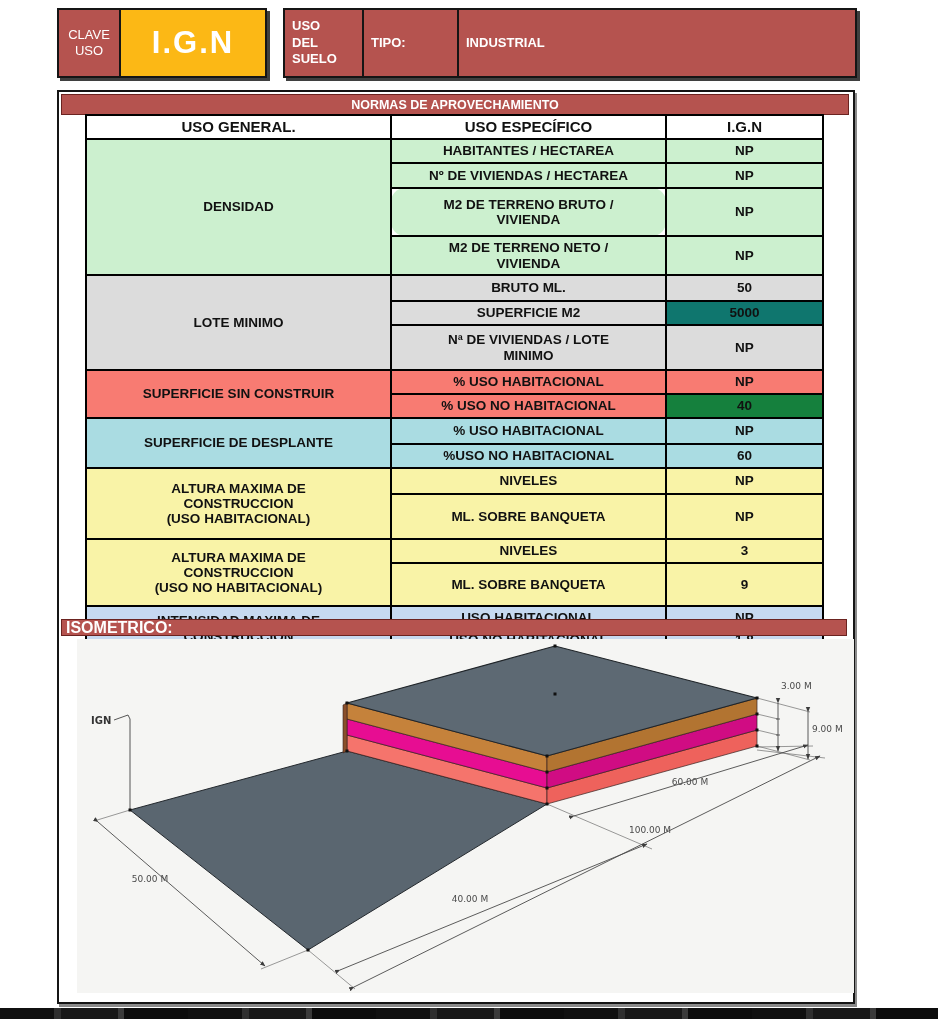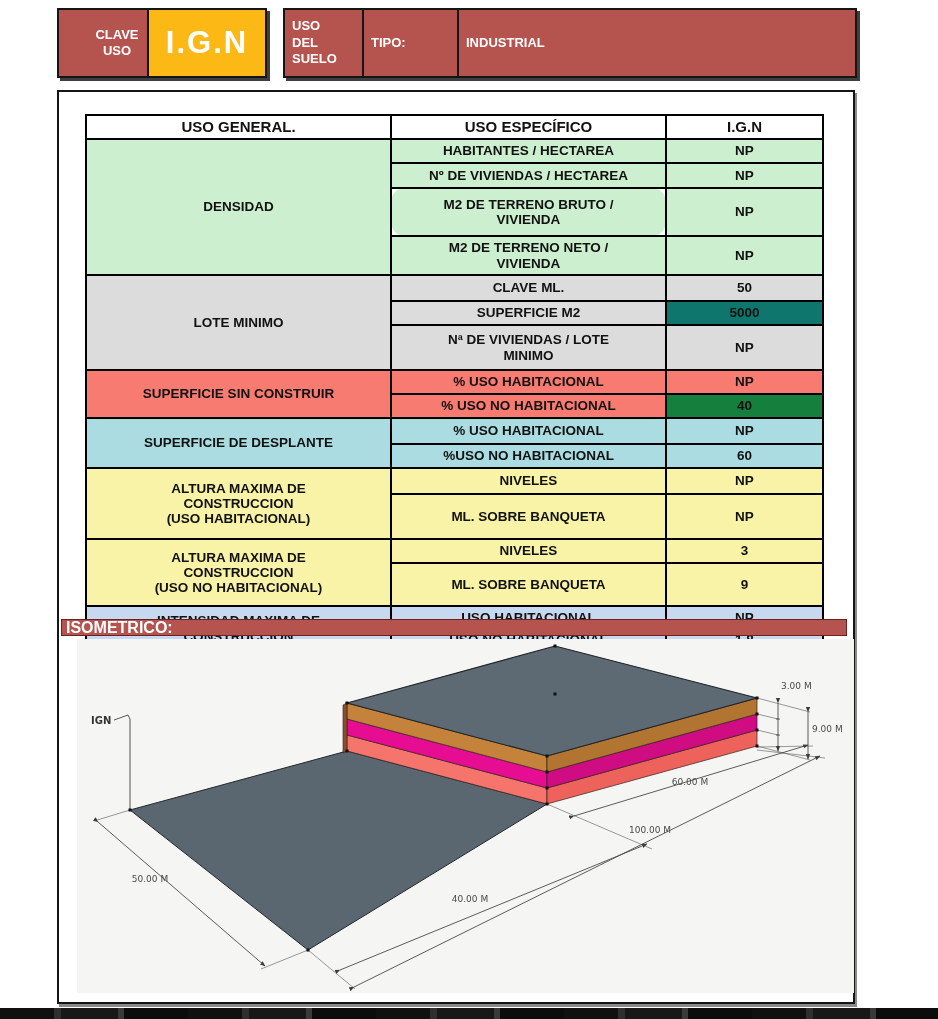--- a/index.html
+++ b/index.html
@@ -3,23 +3,23 @@
 <meta charset="utf-8">
 <style>
   html,body{margin:0;padding:0;background:#fff;}
   .page{position:relative;width:938px;height:1019px;background:#ffffff;overflow:hidden;
         font-family:"Liberation Sans",sans-serif;}
 
   
   .clave-group{position:absolute;left:57px;top:8px;width:206px;height:66px;
                border:2px solid #151515;background:#fff;display:flex;
                box-shadow:3px 3px 0 #3f3f3f;}
-  .clave-label{width:60px;background:var(--band_red);color:#fff;font-weight:bold;
+  .clave-label{width:60px;background:var(--band_red);color:#fff;font-weight:normal;
                font-size:13px;display:flex;align-items:center;justify-content:center;
-               text-align:center;border-right:2px solid #151515;white-space:pre-line;line-height:1.25;padding-left:28px;}
+               text-align:center;border-right:2px solid #151515;white-space:pre-line;line-height:1.25;}
   .clave-value{flex:1;background:var(--clave_yellow);color:#fff;font-weight:bold;
                font-size:31px;letter-spacing:2px;display:flex;align-items:center;justify-content:center;}
   .uso-band{position:absolute;left:283px;top:8px;width:570px;height:66px;
             border:2px solid #151515;background:var(--band_red);display:flex;
             box-shadow:3px 3px 0 #3f3f3f;color:#fff;font-weight:bold;font-size:13px;}
   .uso-cell{display:flex;align-items:center;padding-left:7px;white-space:pre-line;line-height:1.3;}
   .uso-suelo{width:70px;border-right:2px solid #151515;}
   .uso-tipo{width:86px;border-right:2px solid #151515;}
   .uso-tipo-val{flex:1;}
 
@@ -63,20 +63,21 @@
   </div>
   <div class="uso-band">
     <div class="uso-cell uso-suelo">USO
 DEL
 SUELO</div>
     <div class="uso-cell uso-tipo">TIPO:</div>
     <div class="uso-cell uso-tipo-val">INDUSTRIAL</div>
   </div>
 
   <div class="main-box">
+    <div class="normas-bar">NORMAS DE APROVECHAMIENTO</div>
 
     <table class="norm-table">
       <colgroup>
           <col style="width:305px">
           <col style="width:275px">
           <col style="width:157px">
         </colgroup>
       <thead>
         <tr>
           <th>USO GENERAL.</th>
@@ -99,21 +100,21 @@
 VIVIENDA</td>
             <td style="background: rgb(204, 240, 207);">NP</td>
           </tr>
           <tr>
             <td style="background: rgb(204, 240, 207); height: 37px;">M2 DE TERRENO NETO /
 VIVIENDA</td>
             <td style="background: rgb(204, 240, 207);">NP</td>
           </tr>
           <tr>
             <td rowspan="3" style="background: rgb(220, 220, 220); margin-top: 17px;">LOTE MINIMO</td>
-            <td style="background: rgb(220, 220, 220); height: 24px;">CLAVE ML.</td>
+            <td style="background: rgb(220, 220, 220); height: 24px;">BRUTO ML.</td>
             <td style="background: rgb(220, 220, 220);">50</td>
           </tr>
           <tr>
             <td style="background: rgb(220, 220, 220); height: 22px;">SUPERFICIE M2</td>
             <td style="background: #0f766e;">5000</td>
           </tr>
           <tr>
             <td style="background: rgb(220, 220, 220); height: 43px;">Nª  DE VIVIENDAS / LOTE
 MINIMO</td>
             <td style="background: rgb(220, 220, 220);">NP</td>

